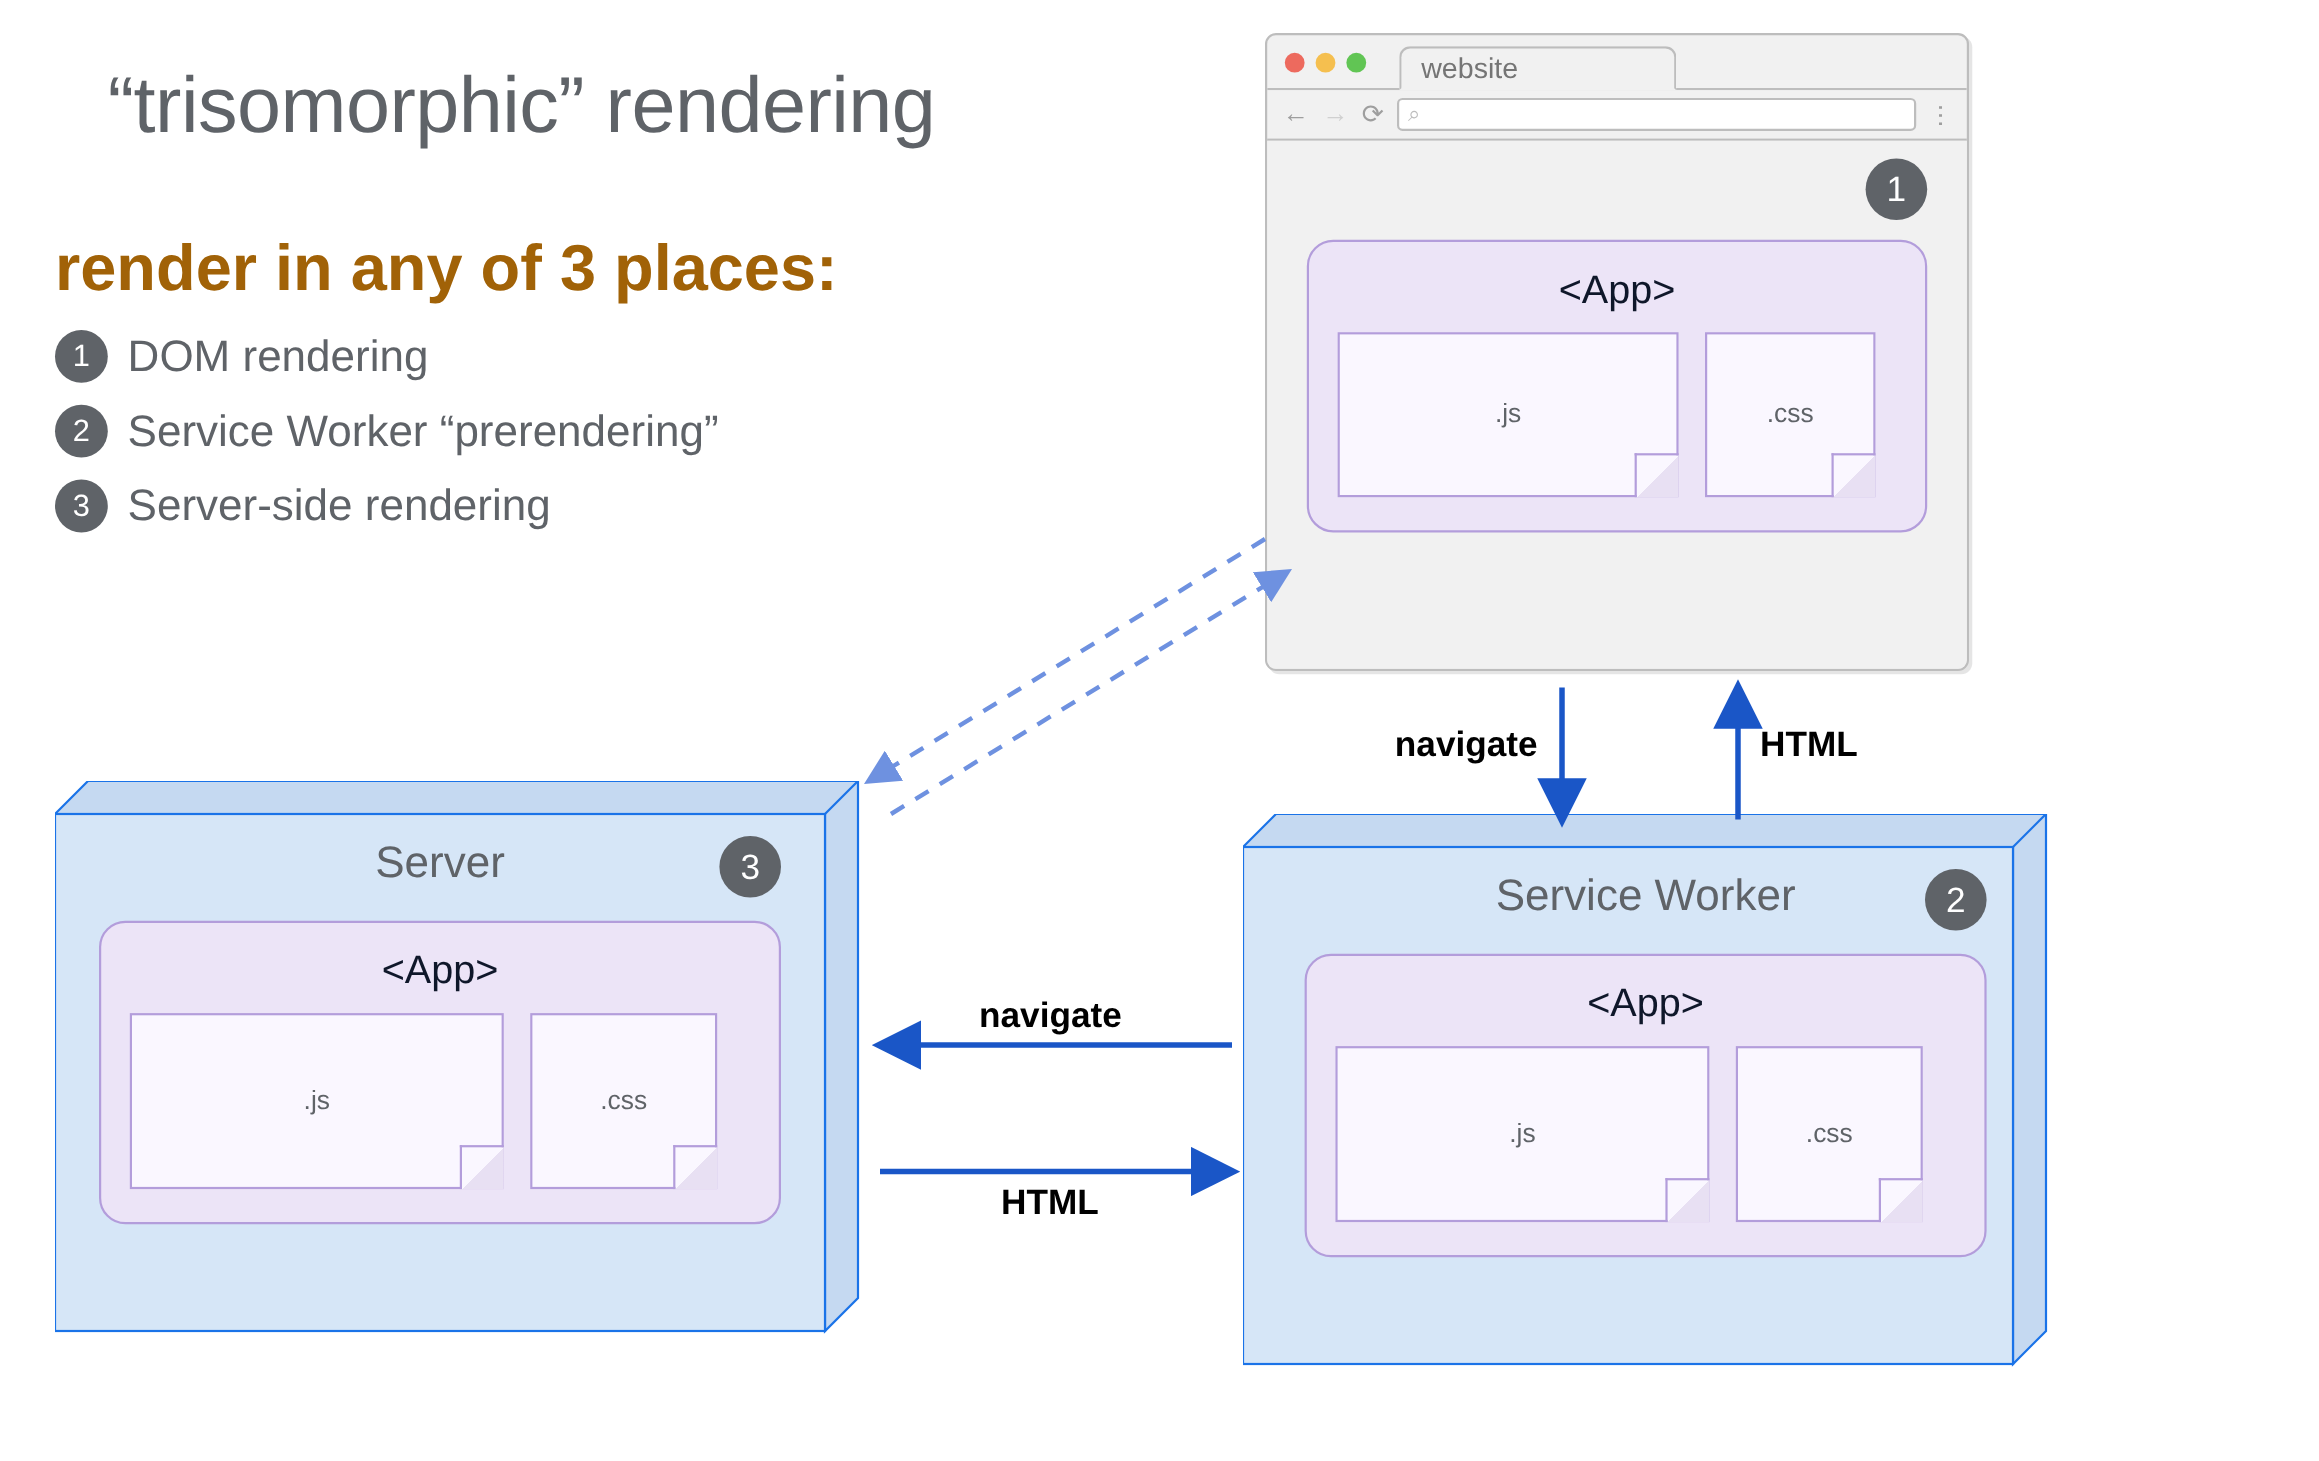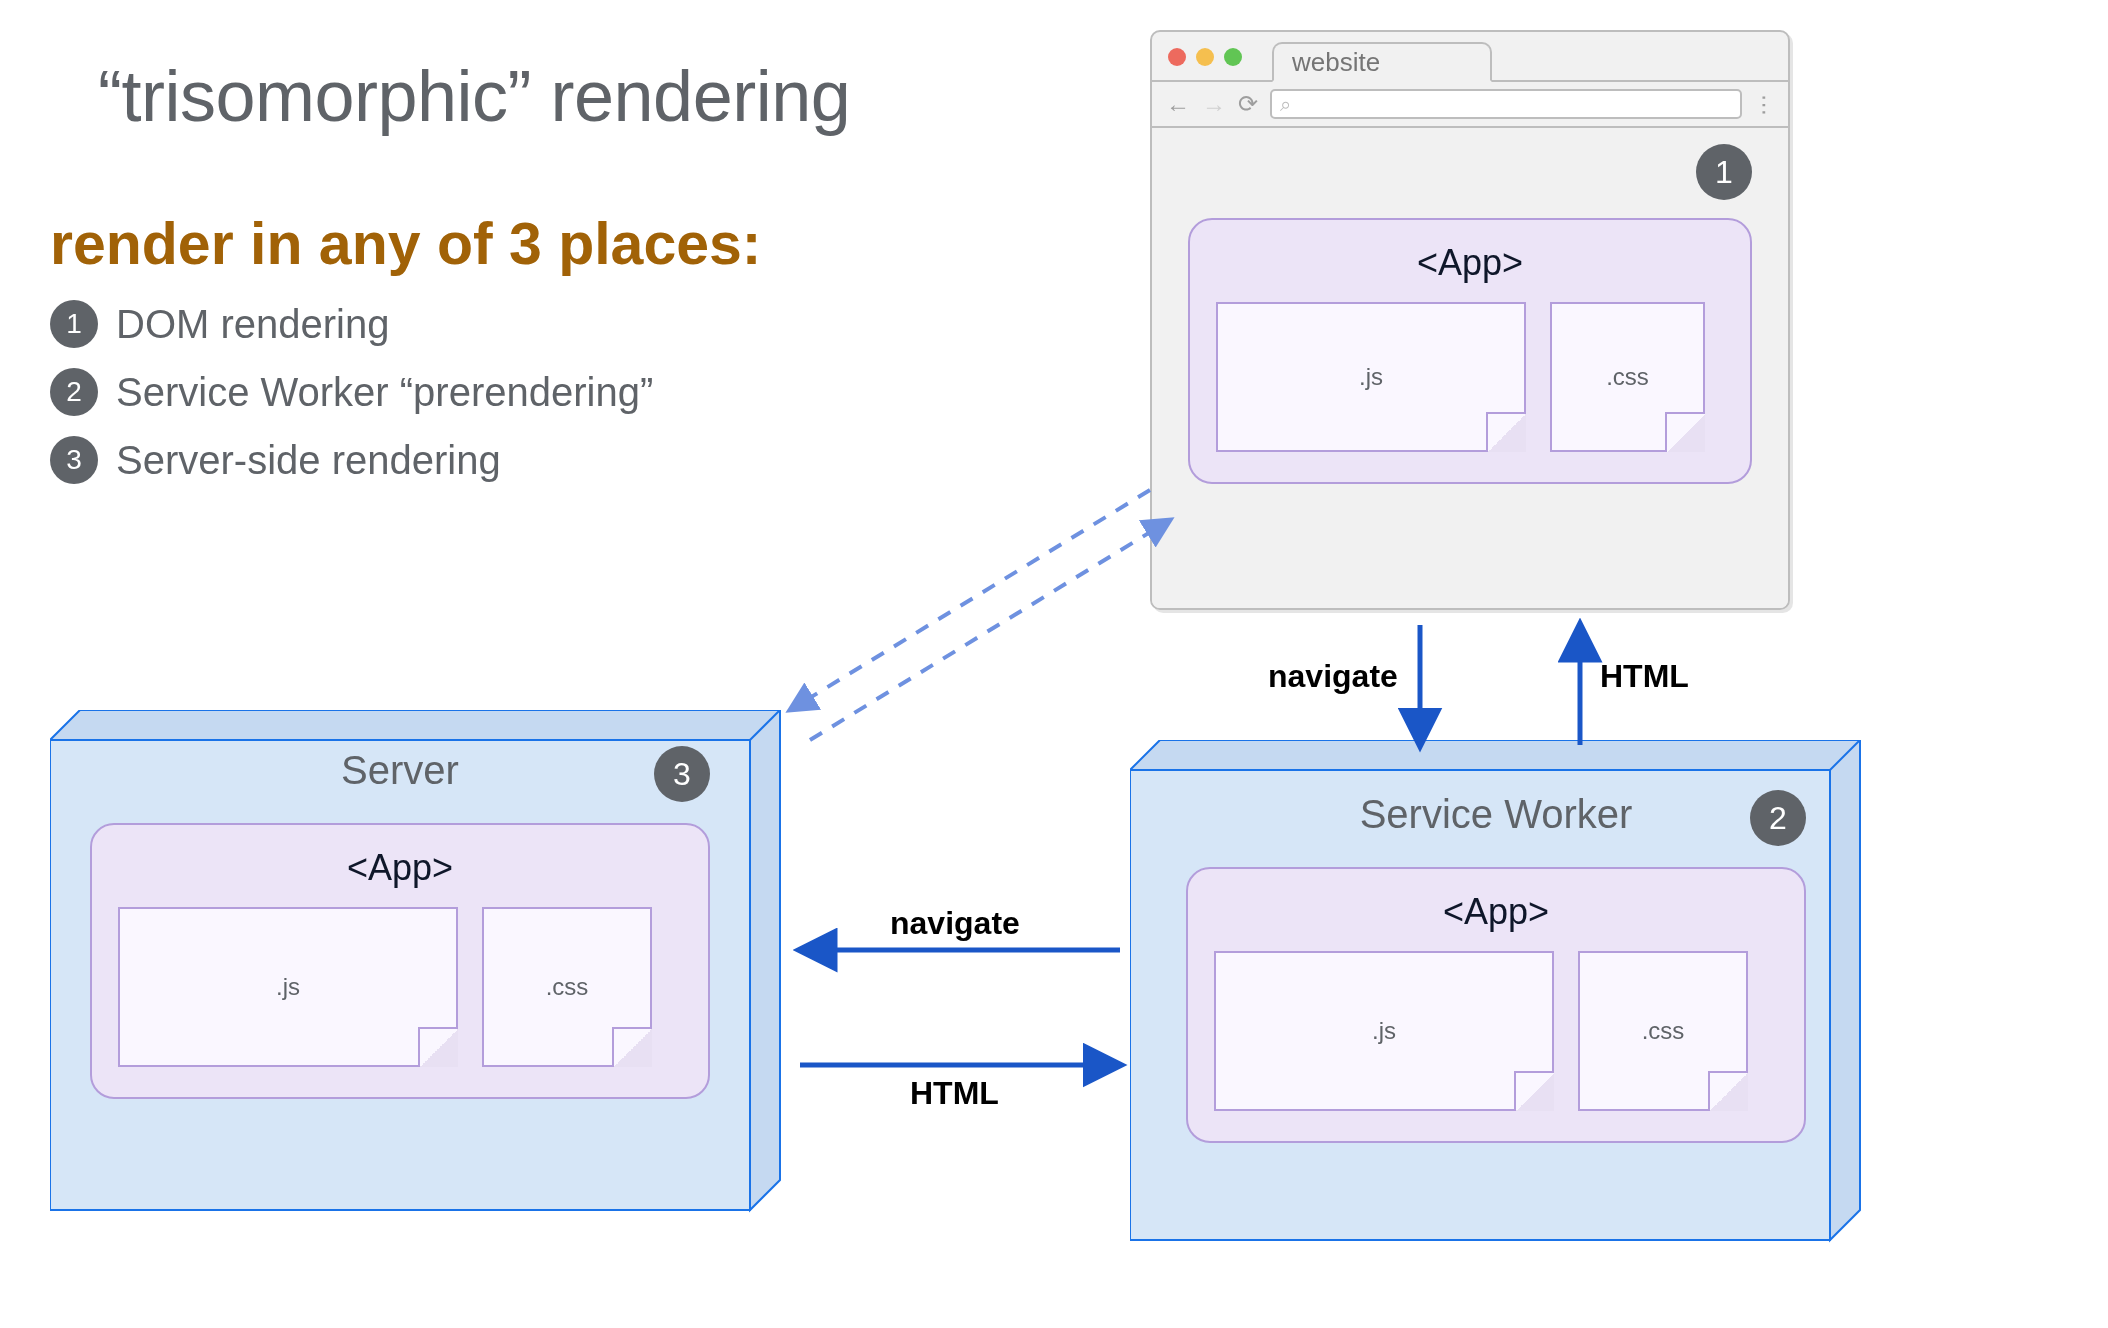--- a/index.html
+++ b/index.html
@@ -88,21 +88,21 @@
     gap: 10px;
   }
   .tl { width: 18px; height: 18px; border-radius: 50%; }
   .tl.red { background: #ed6a5e; }
   .tl.yellow { background: #f5bf4f; }
   .tl.green { background: #61c554; }
   .browser-tab {
     position: absolute;
     left: 120px;
     bottom: -2px;
-    width: 220px;
+    width: 252px;
     height: 40px;
     background: #f1f1f1;
     border: 2px solid #bdbdbd;
     border-bottom: 2px solid #f1f1f1;
     border-top-left-radius: 10px;
     border-top-right-radius: 10px;
     display: flex;
     align-items: center;
     padding-left: 18px;
     font-size: 26px;
@@ -265,21 +265,21 @@
     </div>
   </div>
 </div>
 
 <div class="panel3d" style="left:50px; top:710px; width:730px; height:500px;">
   <svg width="760" height="520" style="position:absolute;left:0;top:0;">
     <polygon points="0,30 30,0 730,0 730,470 700,500 700,30" fill="#c5d9f1" stroke="#1a73e8" stroke-width="2"></polygon>
     <rect x="0" y="30" width="700" height="470" fill="#d6e6f7" stroke="#1a73e8" stroke-width="2"></rect>
     <line x1="700" y1="30" x2="730" y2="0" stroke="#1a73e8" stroke-width="2"></line>
   </svg>
-  <div style="position:absolute; left:0; top:16px; width:700px;">
+  <div style="position:absolute; left:0; top:30px; width:700px;">
     <div class="panel-title" style="margin-top:22px;">Server</div>
     <div class="num-badge large" style="position:absolute; right:22px; top:20px;">3</div>
     <div class="app-box" style="margin:30px 40px 0 40px;">
       <div class="app-label">&lt;App&gt;</div>
       <div class="app-files">
         <div class="file-card file-js" style="width:340px;height:160px;">
           <span>.js</span>
           <div class="dog-ear"></div>
         </div>
         <div class="file-card file-css" style="width:170px;height:160px;">

